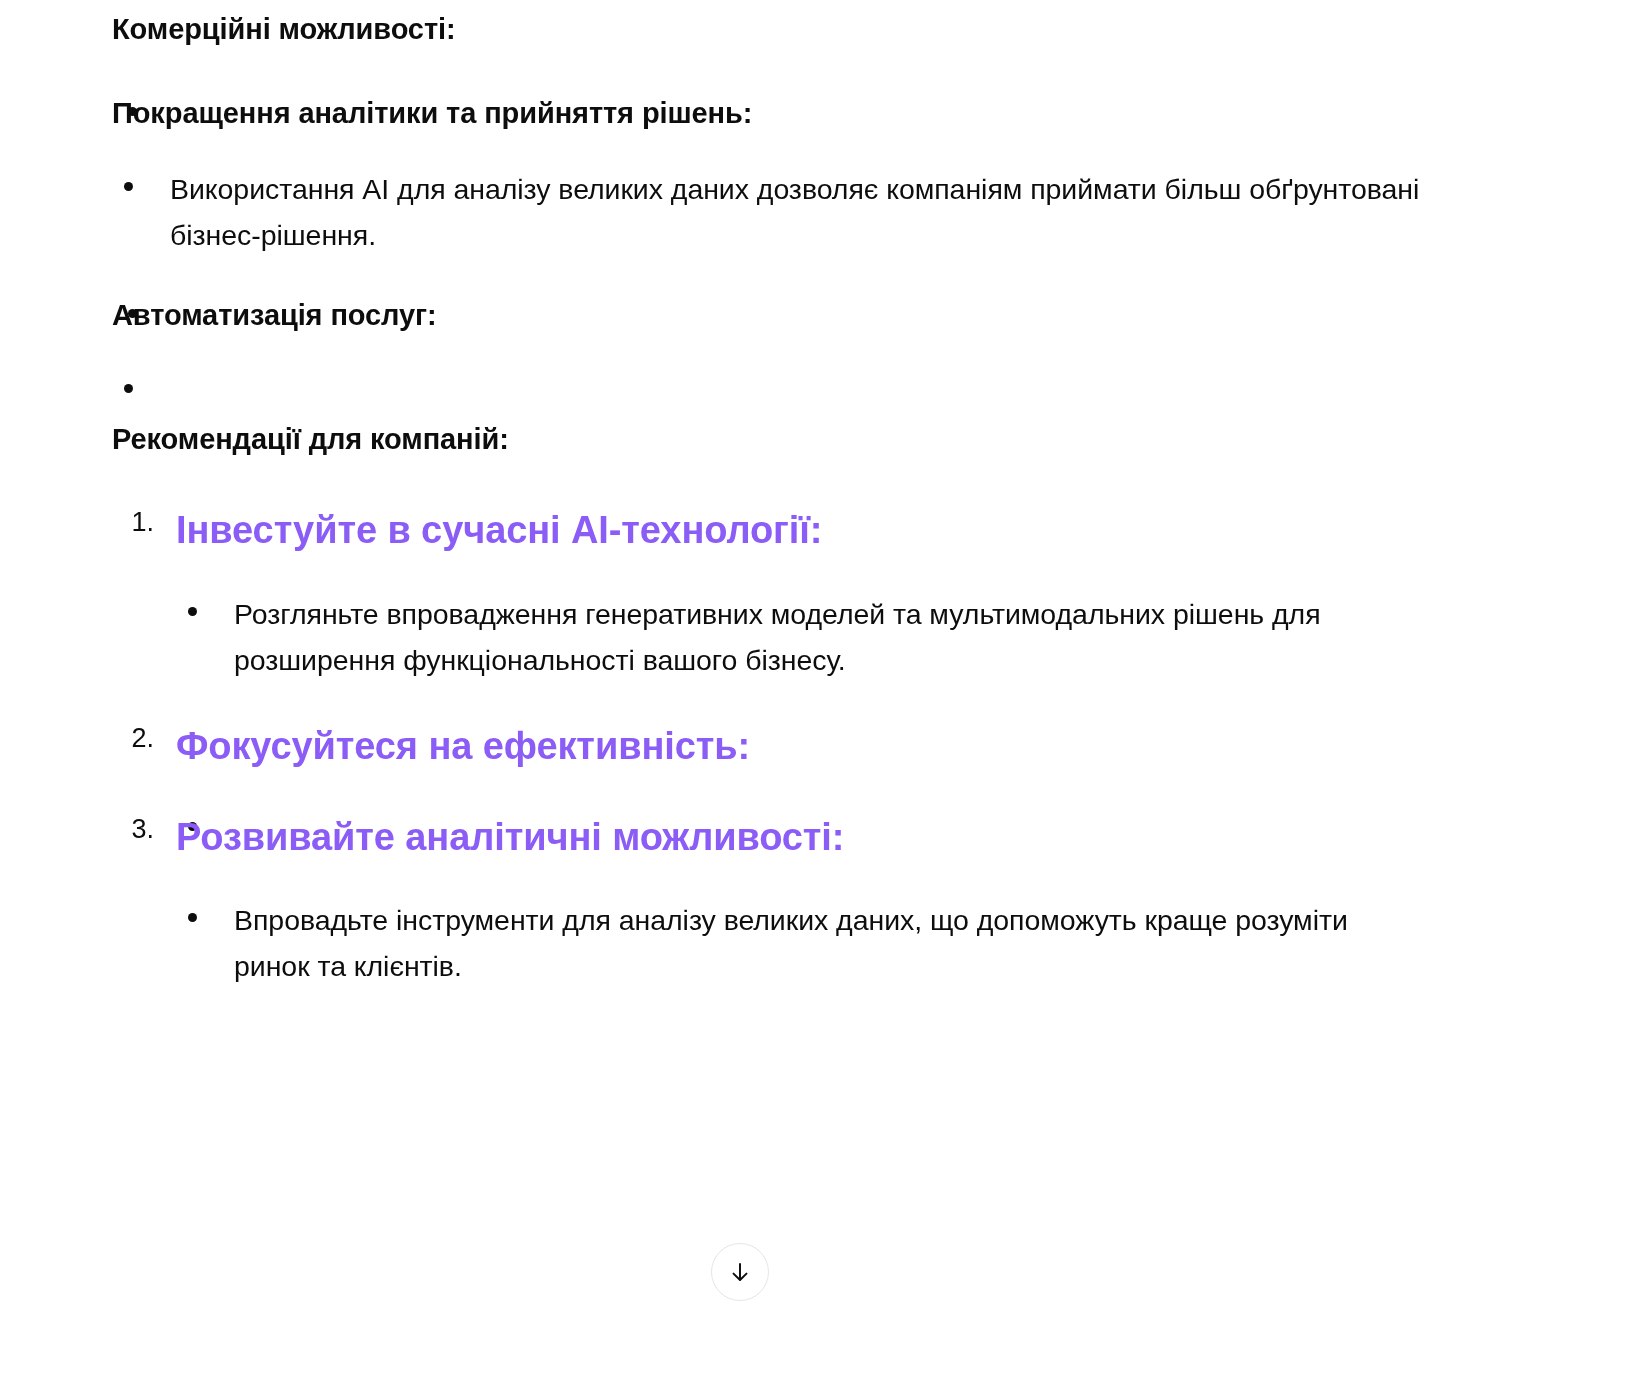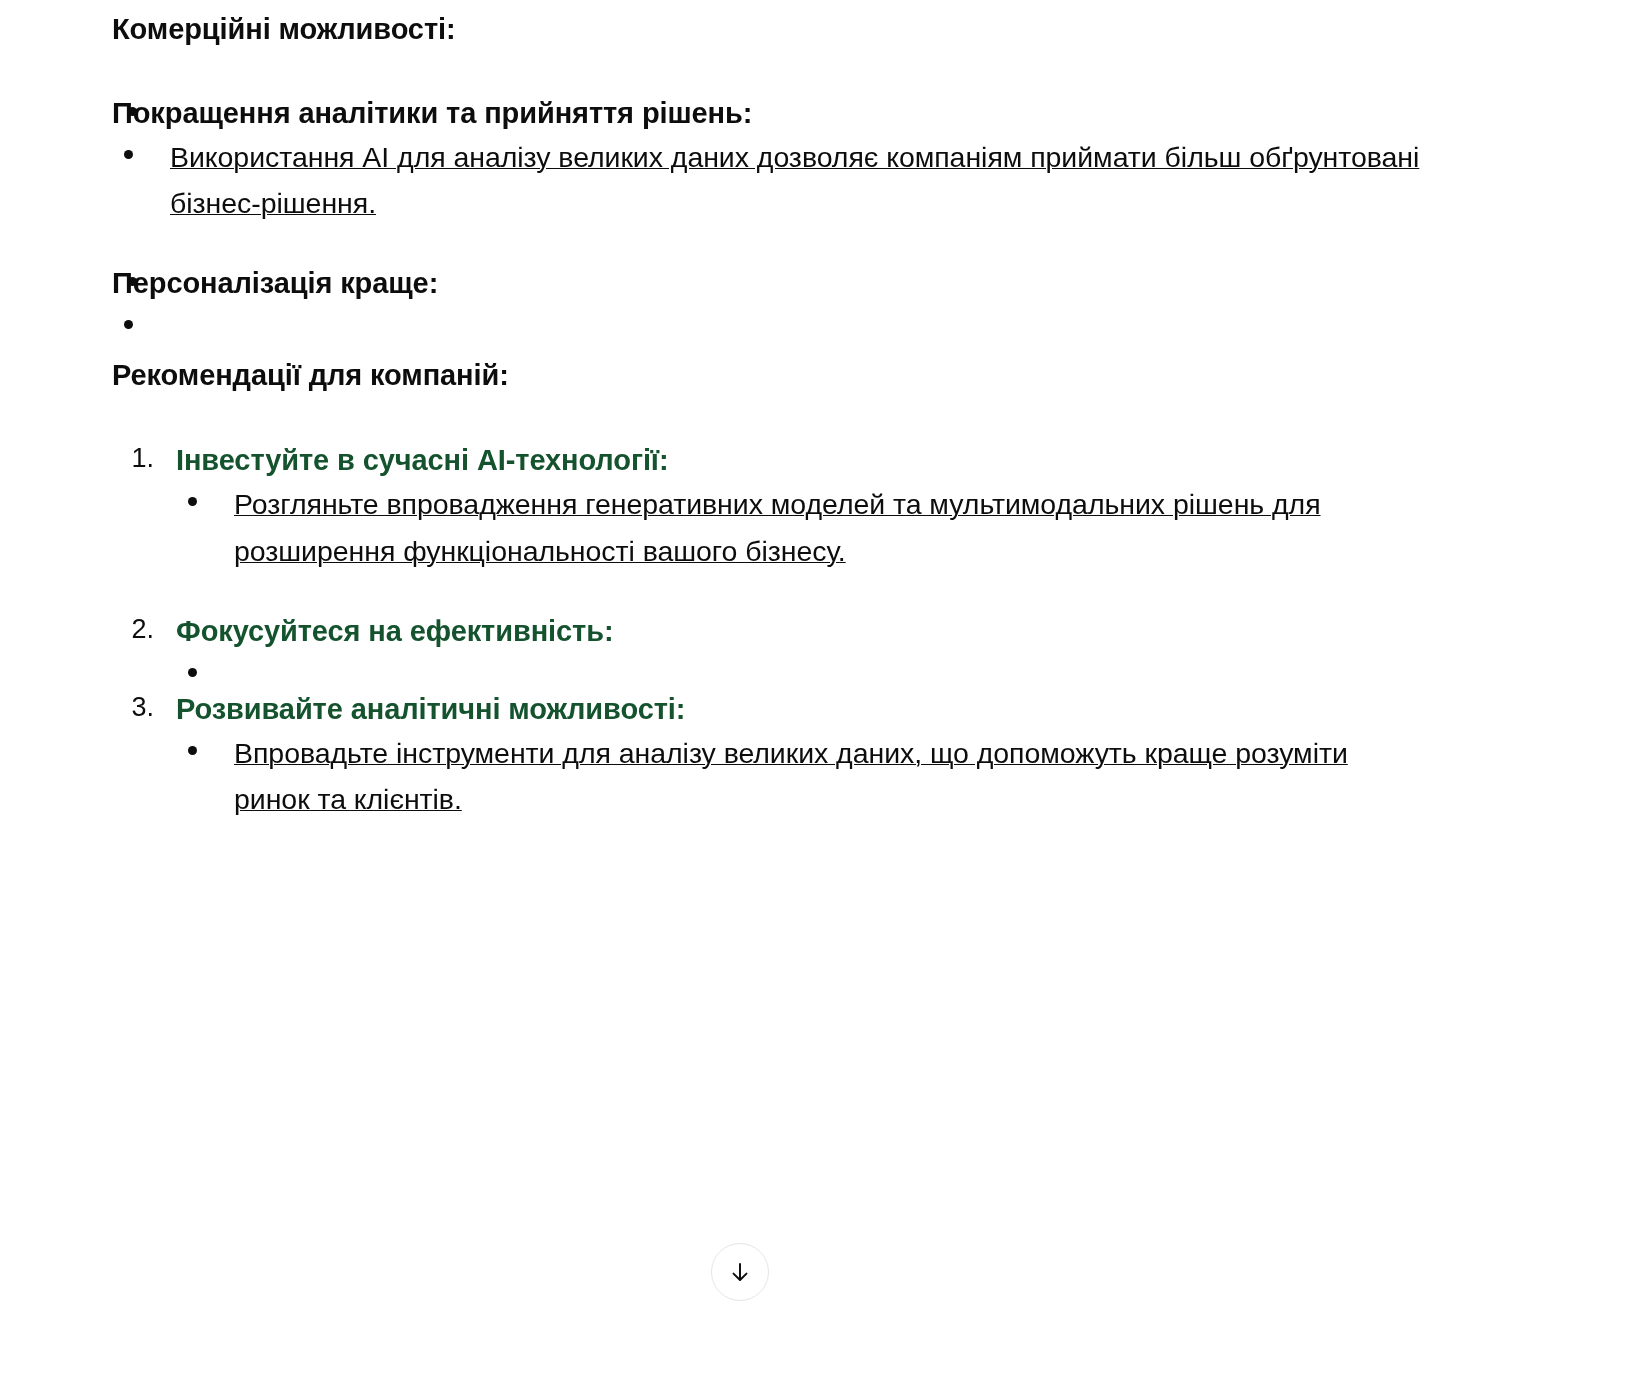--- a/index.html
+++ b/index.html
@@ -86,21 +86,21 @@
   
   ul.lvl2 {
     list-style: none;
     margin: 0;
     padding: 0;
   }
   ul.lvl2 > li.l2item {
     position: relative;
     padding-left: 58px;
     padding-right: 50px;
-    text-decoration: underline;
+    margin-top: 32px;
   }
   ul.lvl2 > li.l2item > .bullet2 {
     position: absolute;
     left: 12px;
     top: 16px;
     width: 9px;
     height: 9px;
     border-radius: 50%;
     background: #0d0d0d;
   }
@@ -133,24 +133,24 @@
     left: 108px;
     top: 0;
     width: 46px;
     text-align: right;
     font-size: 27px;
     font-weight: 400;
     line-height: 1.45;
     color: #0d0d0d;
   }
   .numtext {
-    font-size: 29px;
+    font-size: 38px;
     font-weight: 700;
     line-height: 1.45;
-    color: #14532d;
+    color: #8b5cf6;
     letter-spacing: -0.1px;
   }
 
   
   li.numitem ul.lvl2 > li.l2item,
   li.l1item ul.lvl2 > li.l2item {
     padding-left: 58px;
   }
 
   
@@ -190,21 +190,21 @@
         <ul class="lvl2">
           <li class="l2item">
             <span class="bullet2"></span>
             <span class="l2text">Використання AI для аналізу великих даних дозволяє компаніям приймати більш обґрунтовані бізнес-рішення.</span>
           </li>
         </ul>
       </li>
 
       <li class="l1item">
         <span class="bullet1"></span>
-        <span class="l1text">Персоналізація краще:</span>
+        <span class="l1text">Автоматизація послуг:</span>
         <ul class="lvl2">
           <li class="l2item">
             <span class="bullet2"></span>
           </li>
         </ul>
       </li>
 
 
     </ul>
 

